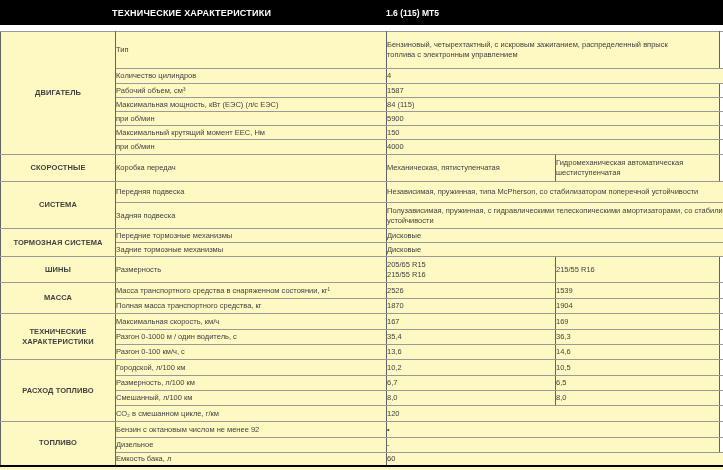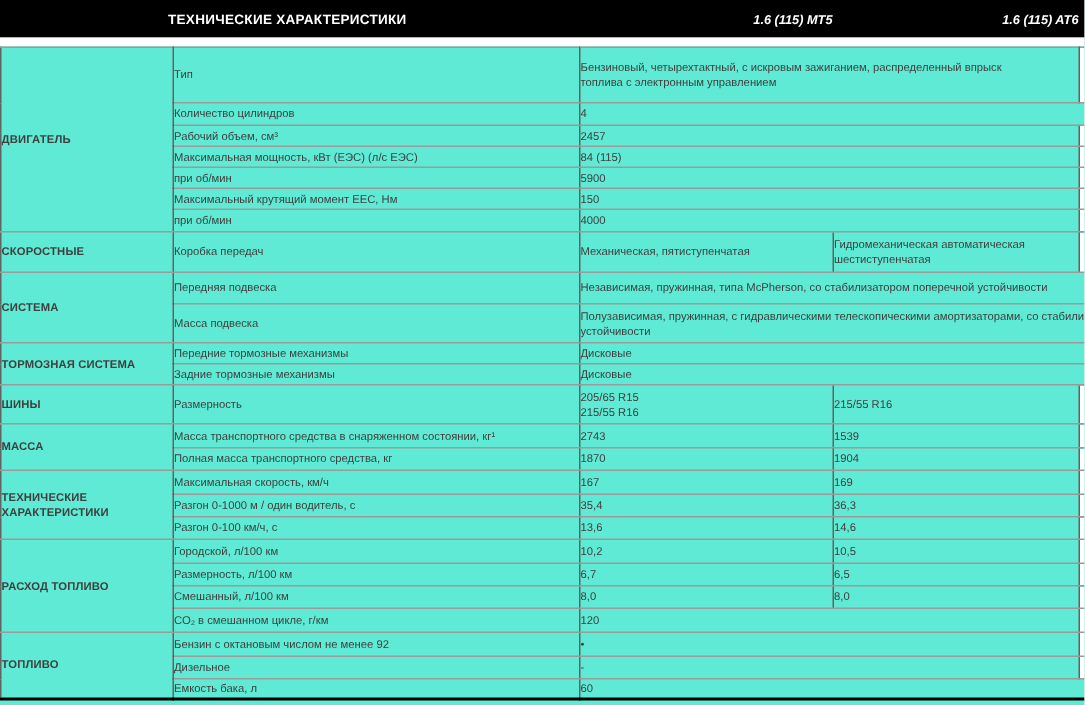--- a/index.html
+++ b/index.html
@@ -1,62 +1,61 @@
 <!DOCTYPE html>
 <html><head>
 <meta charset="utf-8">
 <style>
   html,body{margin:0;padding:0;background:#ffffff;}
   .viewport{
-    position:relative;width:723px;height:470px;overflow:hidden;background:#5eead4;
+    position:relative;width:723px;height:470px;overflow:hidden;background:#fef9c3;
     font-family:"Liberation Sans","DejaVu Sans",sans-serif;
   }
   
   .hbar{
     width:890px;height:25px;background:#000000;
     display:grid;grid-template-columns:386px 169px 164px 171px;
     align-items:center;
   }
   .h-title{
     color:#ffffff;font-weight:bold;font-size:9px;letter-spacing:.2px;
     padding-left:112px;white-space:nowrap;
   }
   .h-col{
-    color:#ffffff;font-weight:bold;font-size:8.5px;text-align:right;white-space:nowrap;font-style:italic;
+    color:#ffffff;font-weight:bold;font-size:8.5px;text-align:left;white-space:nowrap;
   }
   .gap{height:6px;background:#ffffff;}
   
   table.specs{
     width:890px;table-layout:fixed;border-collapse:collapse;
     border:1.5px solid #2f2f2f;border-bottom:2.5px solid #000000;
   }
   table.specs td{
     border:1px solid #9a9a9a;
     border-left:1px solid #636363;border-right:1px solid #636363;
     font-size:7.5px;line-height:1.3;color:#3f3f3f;
     vertical-align:middle;overflow:hidden;padding:0;
   }
   tr.sec td{border-top:1.6px solid #343434;}
   td.cat{
-    font-weight:bold;text-align:left;color:#2e2e2e;
+    font-weight:bold;text-align:center;color:#2e2e2e;
     padding:0 4px;letter-spacing:.1px;white-space:pre-line;
   }
   td.param{text-align:left;padding:0 3px;white-space:nowrap;margin-left:36px;}
   td.val{text-align:left;white-space:pre-line;}
   td.spacer{background:#ffffff;}
 </style>
 </head>
 <body>
 
 <div class="viewport">
 
   <div class="hbar">
     <div class="h-title">ТЕХНИЧЕСКИЕ ХАРАКТЕРИСТИКИ</div>
     <div class="h-col">1.6 (115) MT5</div>
-    <div class="h-col">1.6 (115) AT6</div>
     <div class="h-col"></div>
   </div>
 
   <div class="gap"></div>
 
   <table class="specs">
     <colgroup>
       <col style="width:115px">
         <col style="width:271px">
         <col style="width:169px">
@@ -70,21 +69,21 @@
           <td class="val" colspan="2">Бензиновый, четырехтактный, с искровым зажиганием, распределенный впрыск
 топлива с электронным управлением</td>
           <td class="spacer"></td>
         </tr>
         <tr style="height: 15px;">
           <td class="param">Количество цилиндров</td>
           <td class="val" colspan="3">4</td>
         </tr>
         <tr style="height: 14px;">
           <td class="param">Рабочий объем, см³</td>
-          <td class="val" colspan="2">2457</td>
+          <td class="val" colspan="2">1587</td>
           <td class="spacer"></td>
         </tr>
         <tr style="height: 14px;">
           <td class="param">Максимальная мощность, кВт (ЕЭС) (л/с ЕЭС)</td>
           <td class="val" colspan="2">84 (115)</td>
           <td class="spacer"></td>
         </tr>
         <tr style="height: 14px;">
           <td class="param">при об/мин</td>
           <td class="val" colspan="2">5900</td>
@@ -107,21 +106,21 @@
           <td class="val">Гидромеханическая автоматическая
 шестиступенчатая</td>
           <td class="spacer"></td>
         </tr>
         <tr class="sec" style="height: 21px;">
           <td class="cat" rowspan="2">СИСТЕМА</td>
           <td class="param">Передняя подвеска</td>
           <td class="val" colspan="3">Независимая, пружинная, типа McPherson, со стабилизатором поперечной устойчивости</td>
         </tr>
         <tr style="height: 26px;">
-          <td class="param">Масса подвеска</td>
+          <td class="param">Задняя подвеска</td>
           <td class="val" colspan="3">Полузависимая, пружинная, с гидравлическими телескопическими амортизаторами, со стабилизатором поперечной
 устойчивости</td>
         </tr>
         <tr class="sec" style="height: 14px;">
           <td class="cat" rowspan="2">ТОРМОЗНАЯ СИСТЕМА</td>
           <td class="param">Передние тормозные механизмы</td>
           <td class="val" colspan="3">Дисковые</td>
         </tr>
         <tr style="height: 14px;">
           <td class="param">Задние тормозные механизмы</td>
@@ -131,21 +130,21 @@
           <td class="cat" rowspan="1">ШИНЫ</td>
           <td class="param">Размерность</td>
           <td class="val">205/65 R15
 215/55 R16</td>
           <td class="val">215/55 R16</td>
           <td class="spacer"></td>
         </tr>
         <tr class="sec" style="height: 16px;">
           <td class="cat" rowspan="2">МАССА</td>
           <td class="param">Масса транспортного средства в снаряженном состоянии, кг¹</td>
-          <td class="val">2743</td>
+          <td class="val">2526</td>
           <td class="val">1539</td>
           <td class="spacer"></td>
         </tr>
         <tr style="height: 15px;">
           <td class="param">Полная масса транспортного средства, кг</td>
           <td class="val">1870</td>
           <td class="val">1904</td>
           <td class="spacer"></td>
         </tr>
         <tr class="sec" style="height: 16px;">

